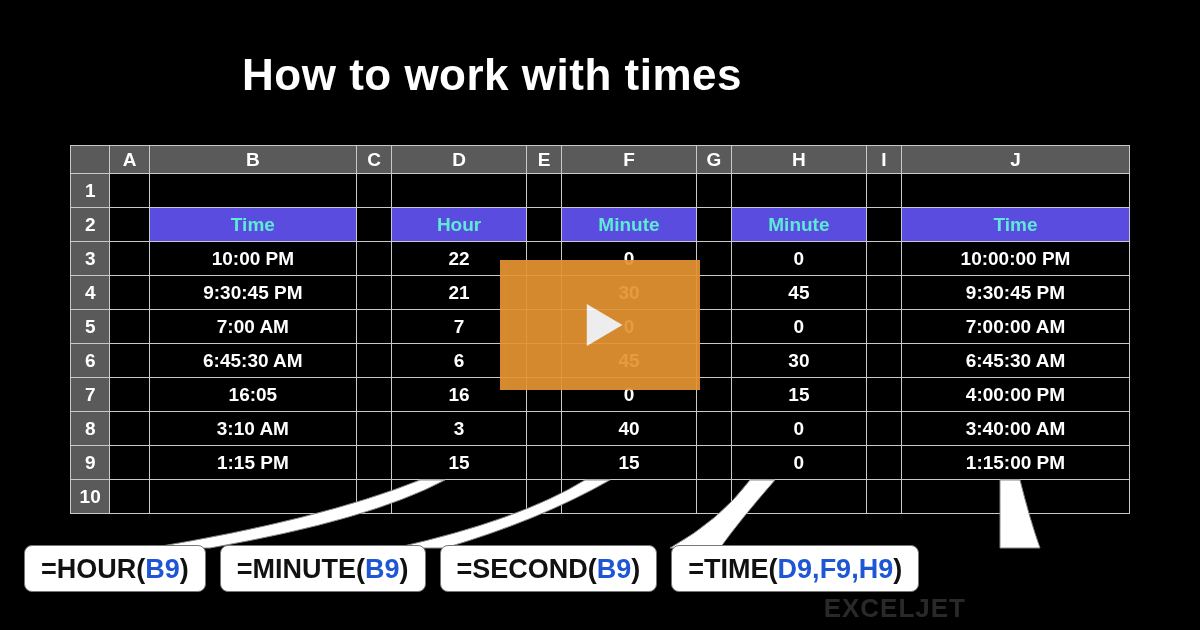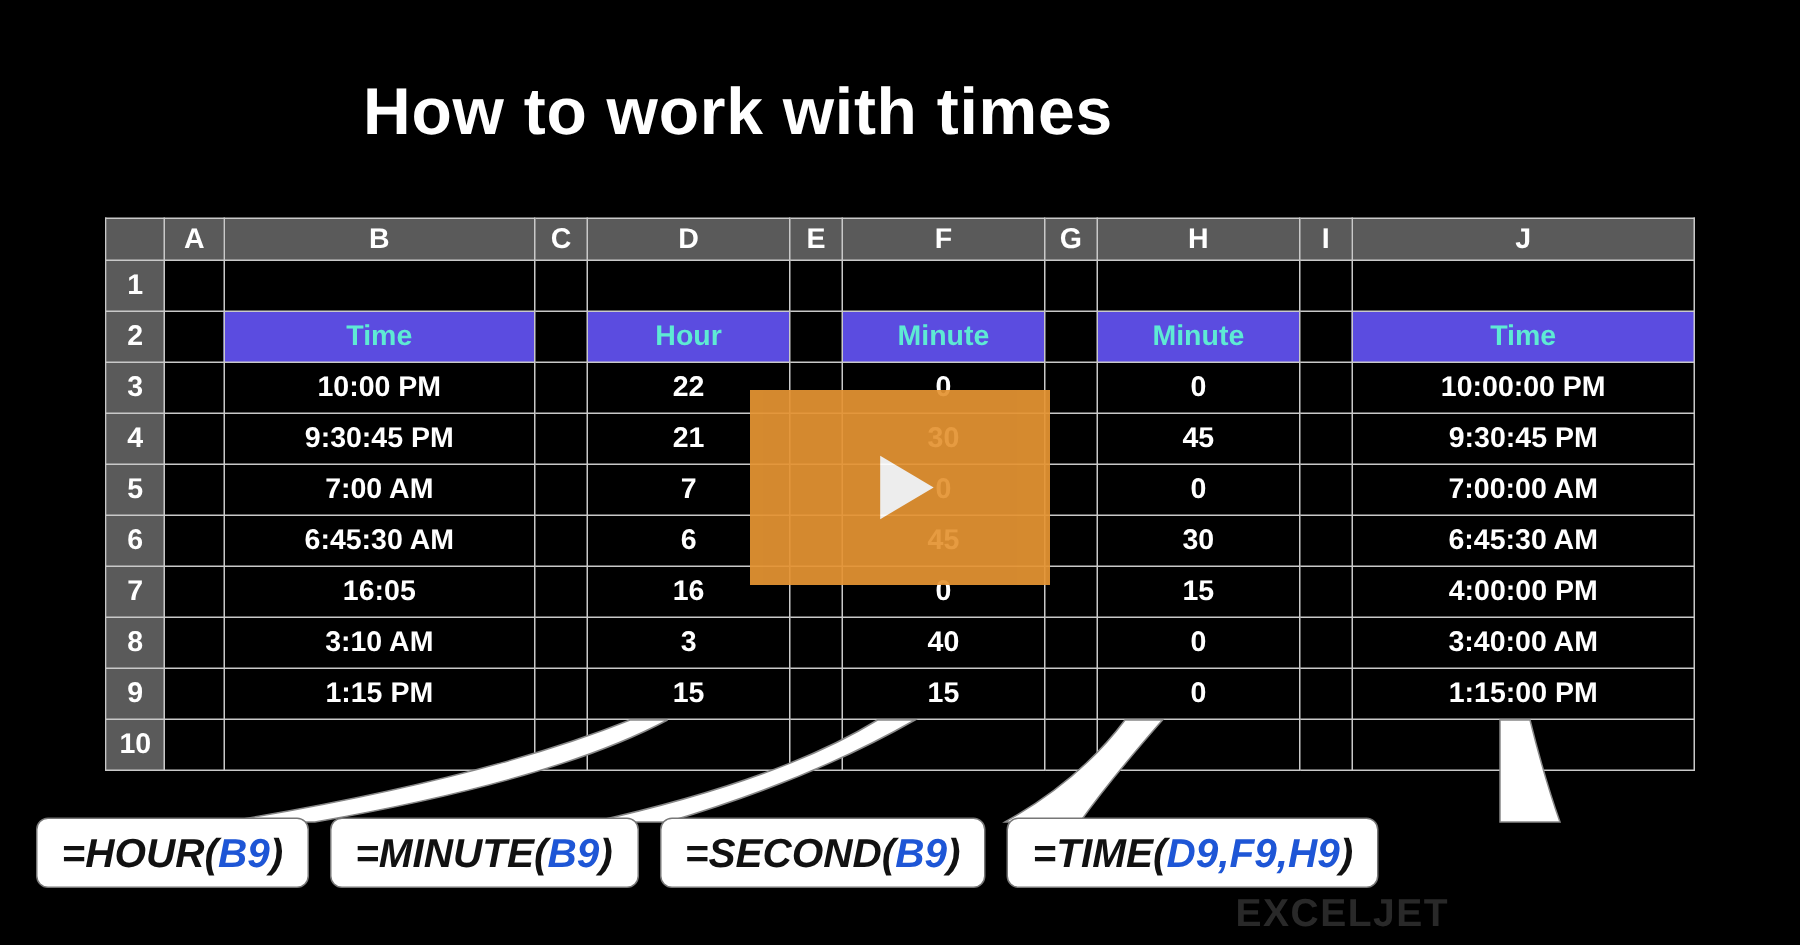--- a/index.html
+++ b/index.html
@@ -17,21 +17,21 @@
 
   
   .c-corner{width:38px} .c-A{width:38px} .c-B{width:200px} .c-C{width:34px} .c-D{width:130px}
   .c-E{width:34px} .c-F{width:130px} .c-G{width:34px} .c-H{width:130px} .c-I{width:34px} .c-J{width:220px}
 
   
   .play { position: absolute; top:260px; left:500px; width:200px; height:130px; background:#e59433; opacity:.93; display:flex; align-items:center; justify-content:center; cursor:pointer; }
   .play svg { width:66px; height:66px; }
 
   
-  .formula-row { position:absolute; left:0; top:545px; width:1200px; display:flex; gap:14px; padding:0 12px 0 24px;font-style:italic; }
+  .formula-row { position:absolute; left:0; top:545px; width:1200px; display:flex; gap:14px; padding:0 12px 0 24px; }
   .formula { background:#fff; border:1px solid #777; border-radius:8px; padding:8px 16px 6px; font-size:27px; font-weight:700; color:#111; white-space:nowrap; position:relative; }
   .formula .ref { color:#1e56d6; }
 
   
   .tail { position:absolute; background:transparent; }
 
   .watermark { position:absolute; right:18px; bottom:6px; color:#5c5c5c; font-weight:800; font-size:26px; letter-spacing:1px; opacity:.45;text-align:right; }
 </style>
 </head>
 <body>

